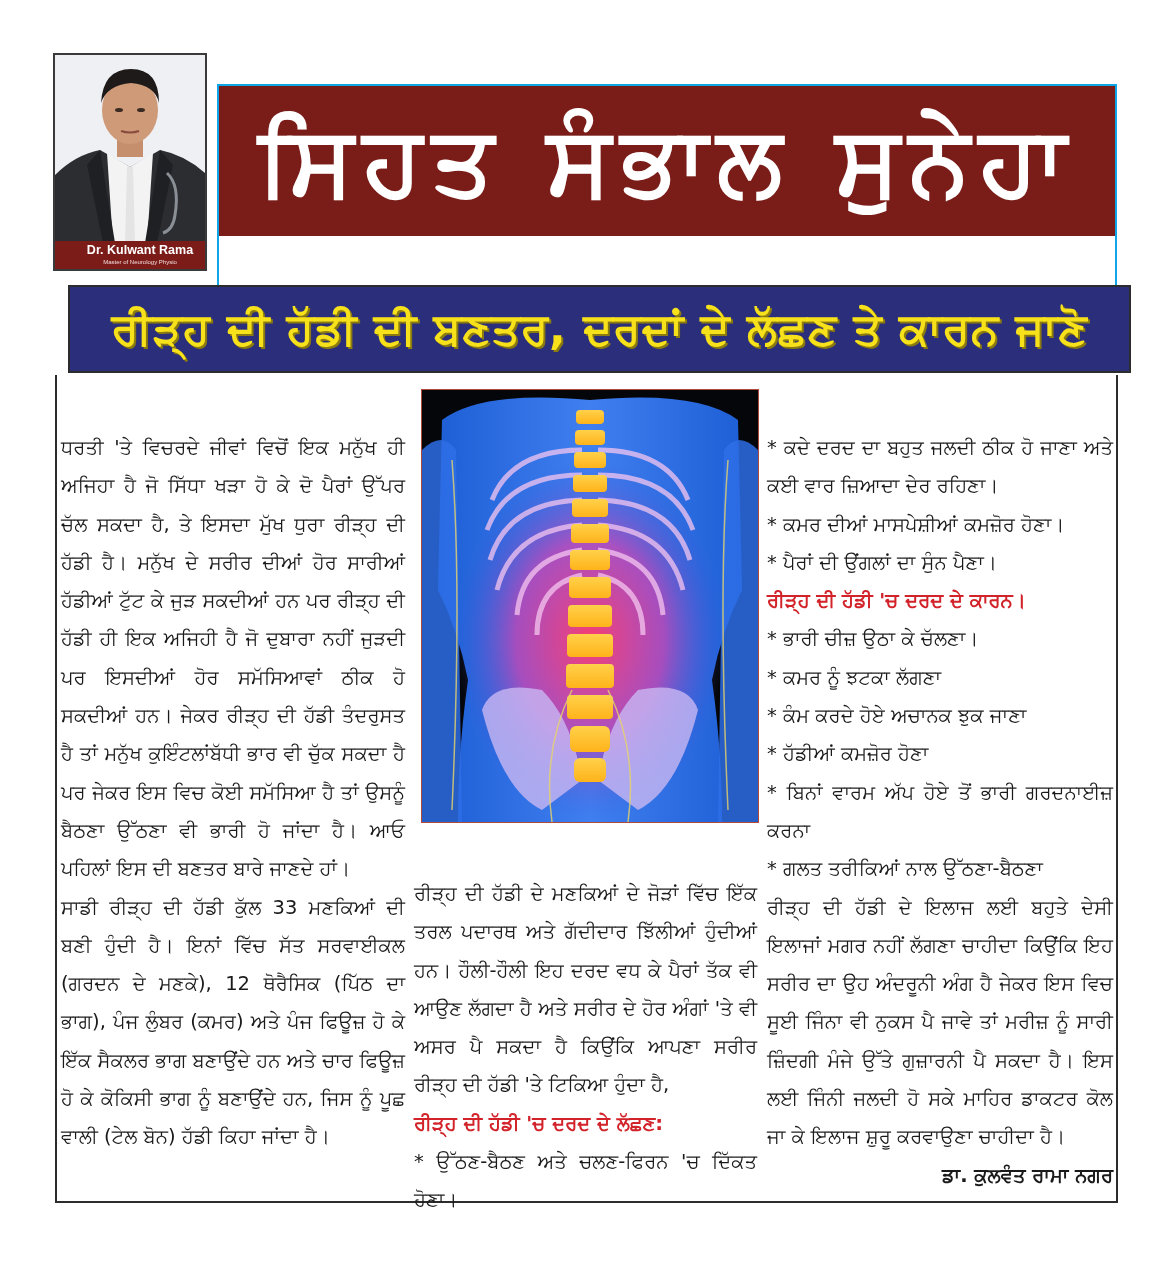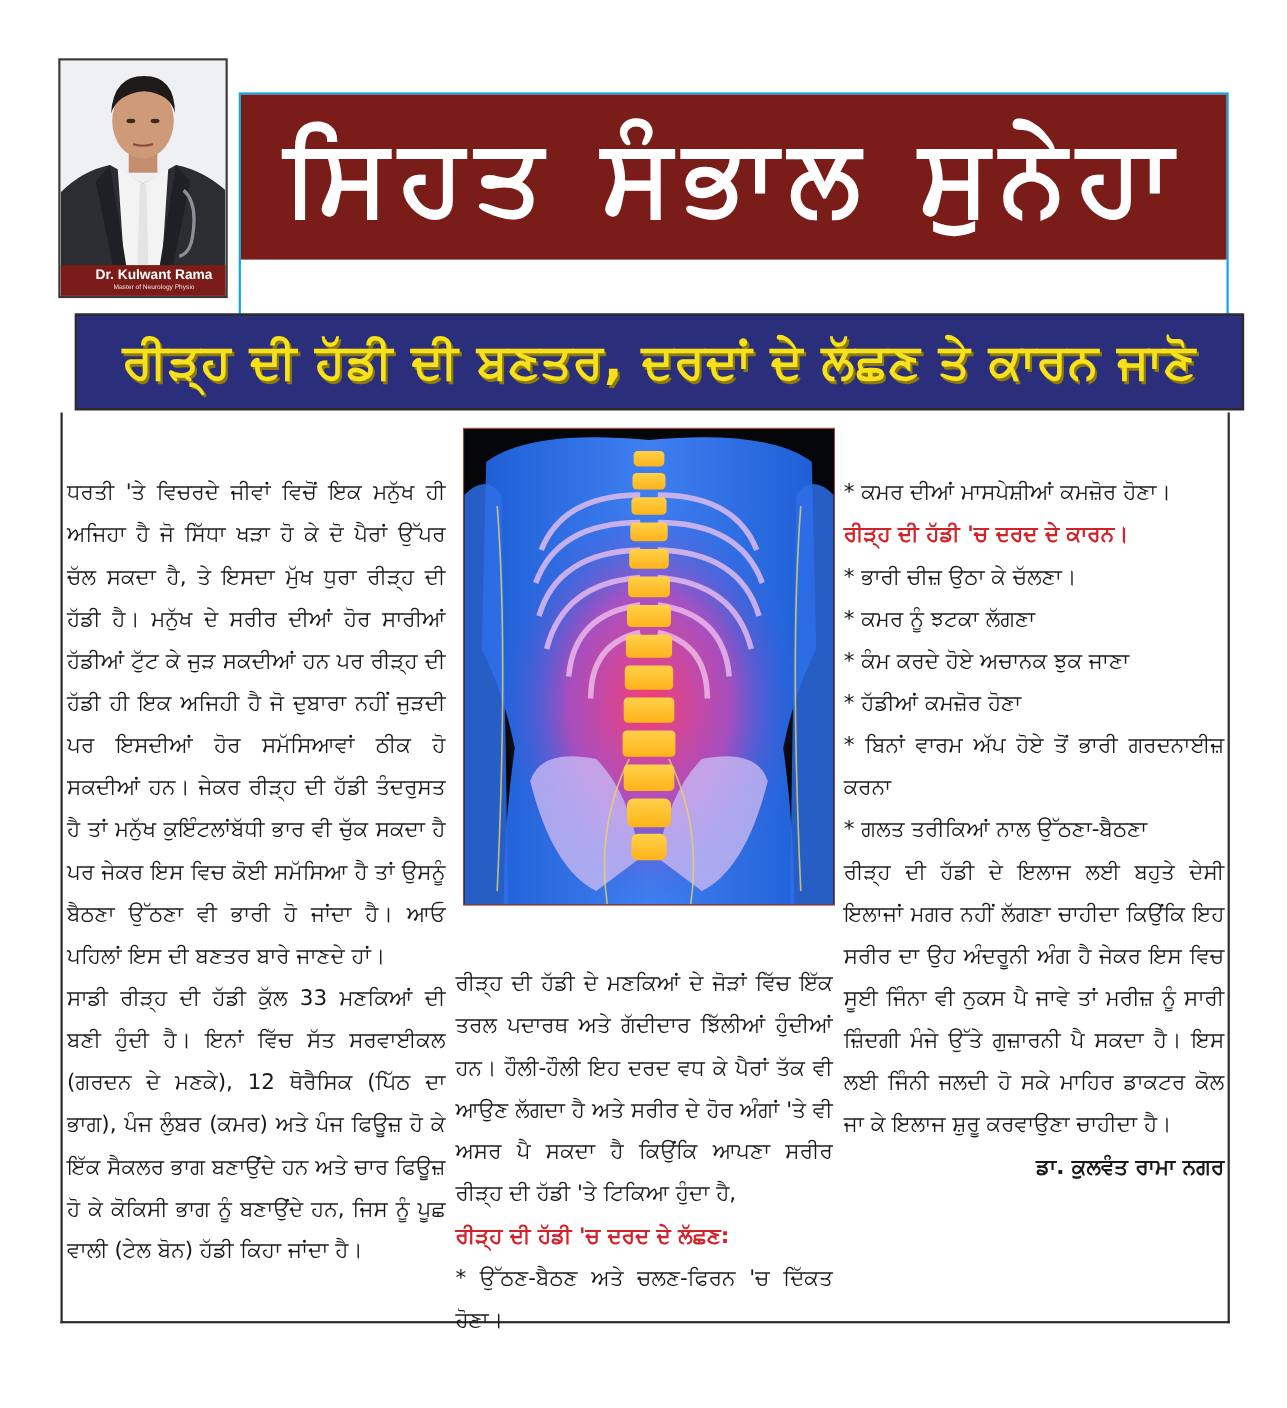--- a/index.html
+++ b/index.html
@@ -153,21 +153,23 @@
     </svg>
   </div>
 
   <div class="col col-2">
     <p>ਰੀੜ੍ਹ ਦੀ ਹੱਡੀ ਦੇ ਮਣਕਿਆਂ ਦੇ ਜੋੜਾਂ ਵਿੱਚ ਇੱਕ ਤਰਲ ਪਦਾਰਥ ਅਤੇ ਗੱਦੀਦਾਰ ਝਿੱਲੀਆਂ ਹੁੰਦੀਆਂ ਹਨ। ਹੌਲੀ-ਹੌਲੀ ਇਹ ਦਰਦ ਵਧ ਕੇ ਪੈਰਾਂ ਤੱਕ ਵੀ ਆਉਣ ਲੱਗਦਾ ਹੈ ਅਤੇ ਸਰੀਰ ਦੇ ਹੋਰ ਅੰਗਾਂ 'ਤੇ ਵੀ ਅਸਰ ਪੈ ਸਕਦਾ ਹੈ ਕਿਉਂਕਿ ਆਪਣਾ ਸਰੀਰ ਰੀੜ੍ਹ ਦੀ ਹੱਡੀ 'ਤੇ ਟਿਕਿਆ ਹੁੰਦਾ ਹੈ,</p>
     <p class="red-head">ਰੀੜ੍ਹ ਦੀ ਹੱਡੀ 'ਚ ਦਰਦ ਦੇ ਲੱਛਣ:</p>
     <p>* ਉੱਠਣ-ਬੈਠਣ ਅਤੇ ਚਲਣ-ਫਿਰਨ 'ਚ ਦਿੱਕਤ ਹੋਣਾ।</p>
   </div>
 
   <div class="col col-3">
+    <p>* ਕਦੇ ਦਰਦ ਦਾ ਬਹੁਤ ਜਲਦੀ ਠੀਕ ਹੋ ਜਾਣਾ ਅਤੇ ਕਈ ਵਾਰ ਜ਼ਿਆਦਾ ਦੇਰ ਰਹਿਣਾ।</p>
     <p>* ਕਮਰ ਦੀਆਂ ਮਾਸਪੇਸ਼ੀਆਂ ਕਮਜ਼ੋਰ ਹੋਣਾ।</p>
+    <p>* ਪੈਰਾਂ ਦੀ ਉਂਗਲਾਂ ਦਾ ਸੁੰਨ ਪੈਣਾ।</p>
     <p class="red-head">ਰੀੜ੍ਹ ਦੀ ਹੱਡੀ 'ਚ ਦਰਦ ਦੇ ਕਾਰਨ।</p>
     <p>* ਭਾਰੀ ਚੀਜ਼ ਉਠਾ ਕੇ ਚੱਲਣਾ।</p>
     <p>* ਕਮਰ ਨੂੰ ਝਟਕਾ ਲੱਗਣਾ</p>
     <p>* ਕੰਮ ਕਰਦੇ ਹੋਏ ਅਚਾਨਕ ਝੁਕ ਜਾਣਾ</p>
     <p>* ਹੱਡੀਆਂ ਕਮਜ਼ੋਰ ਹੋਣਾ</p>
     <p>* ਬਿਨਾਂ ਵਾਰਮ ਅੱਪ ਹੋਏ ਤੋਂ ਭਾਰੀ ਗਰਦਨਾਈਜ਼ ਕਰਨਾ</p>
     <p>* ਗਲਤ ਤਰੀਕਿਆਂ ਨਾਲ ਉੱਠਣਾ-ਬੈਠਣਾ</p>
     <p>ਰੀੜ੍ਹ ਦੀ ਹੱਡੀ ਦੇ ਇਲਾਜ ਲਈ ਬਹੁਤੇ ਦੇਸੀ ਇਲਾਜਾਂ ਮਗਰ ਨਹੀਂ ਲੱਗਣਾ ਚਾਹੀਦਾ ਕਿਉਂਕਿ ਇਹ ਸਰੀਰ ਦਾ ਉਹ ਅੰਦਰੂਨੀ ਅੰਗ ਹੈ ਜੇਕਰ ਇਸ ਵਿਚ ਸੂਈ ਜਿੰਨਾ ਵੀ ਨੁਕਸ ਪੈ ਜਾਵੇ ਤਾਂ ਮਰੀਜ਼ ਨੂੰ ਸਾਰੀ ਜ਼ਿੰਦਗੀ ਮੰਜੇ ਉੱਤੇ ਗੁਜ਼ਾਰਨੀ ਪੈ ਸਕਦਾ ਹੈ। ਇਸ ਲਈ ਜਿੰਨੀ ਜਲਦੀ ਹੋ ਸਕੇ ਮਾਹਿਰ ਡਾਕਟਰ ਕੋਲ ਜਾ ਕੇ ਇਲਾਜ ਸ਼ੁਰੂ ਕਰਵਾਉਣਾ ਚਾਹੀਦਾ ਹੈ।</p>
     <p class="sign">ਡਾ. ਕੁਲਵੰਤ ਰਾਮਾ ਨਗਰ</p>
   </div>

